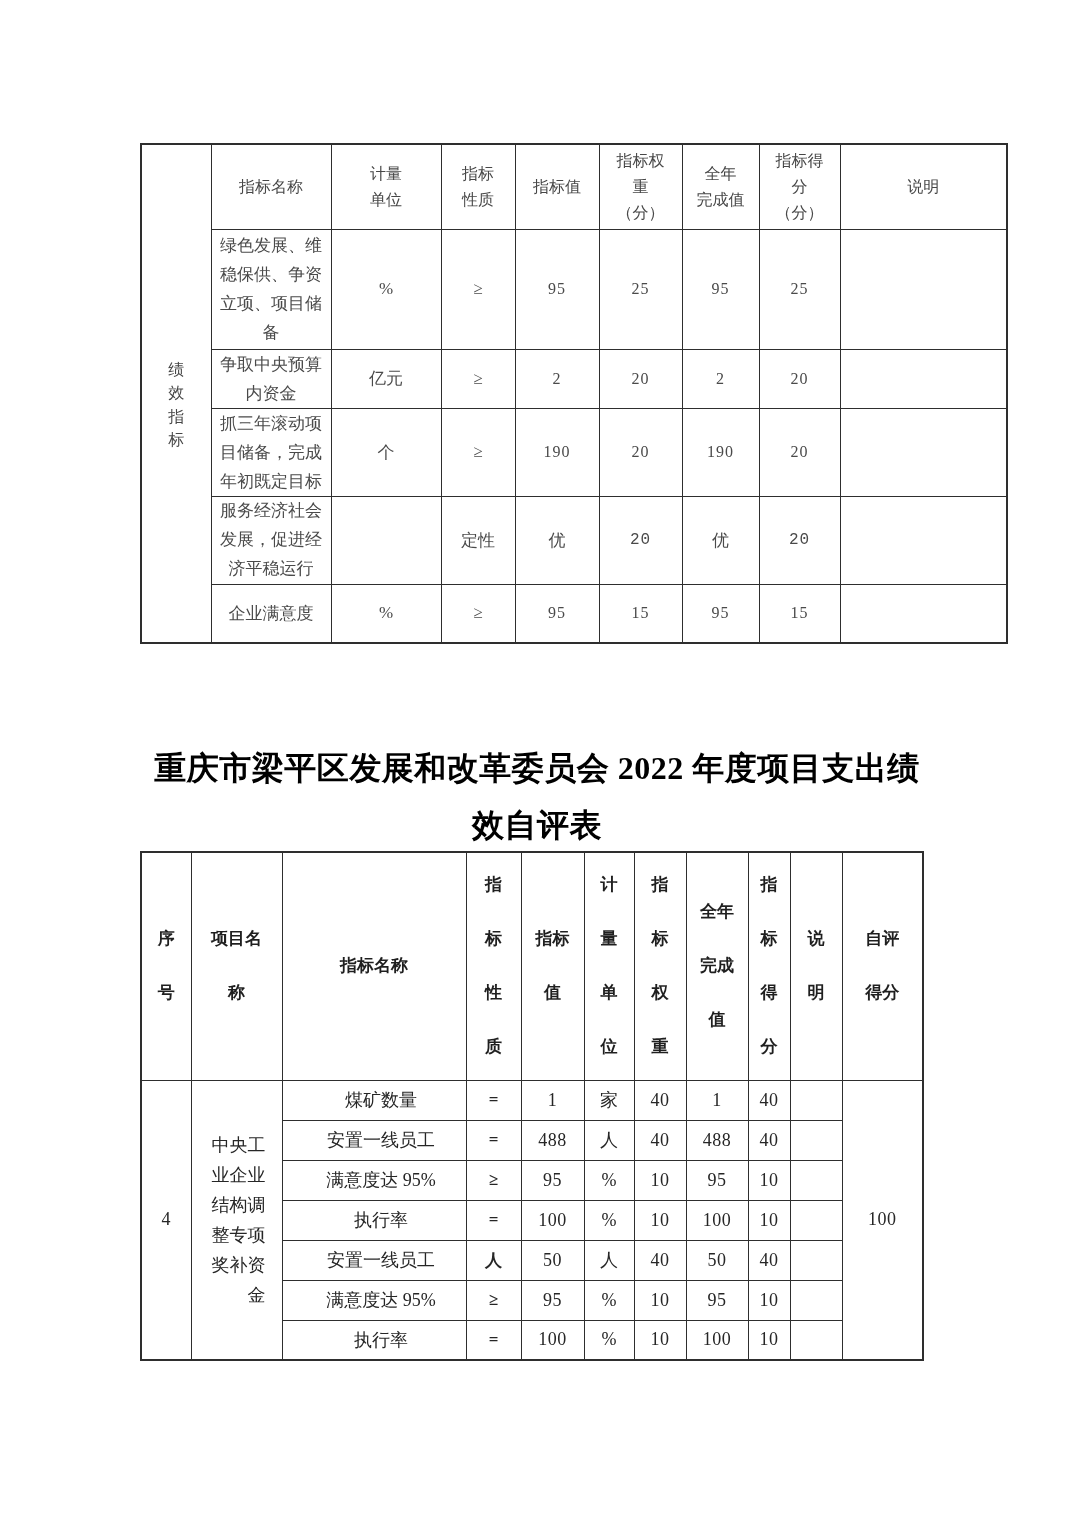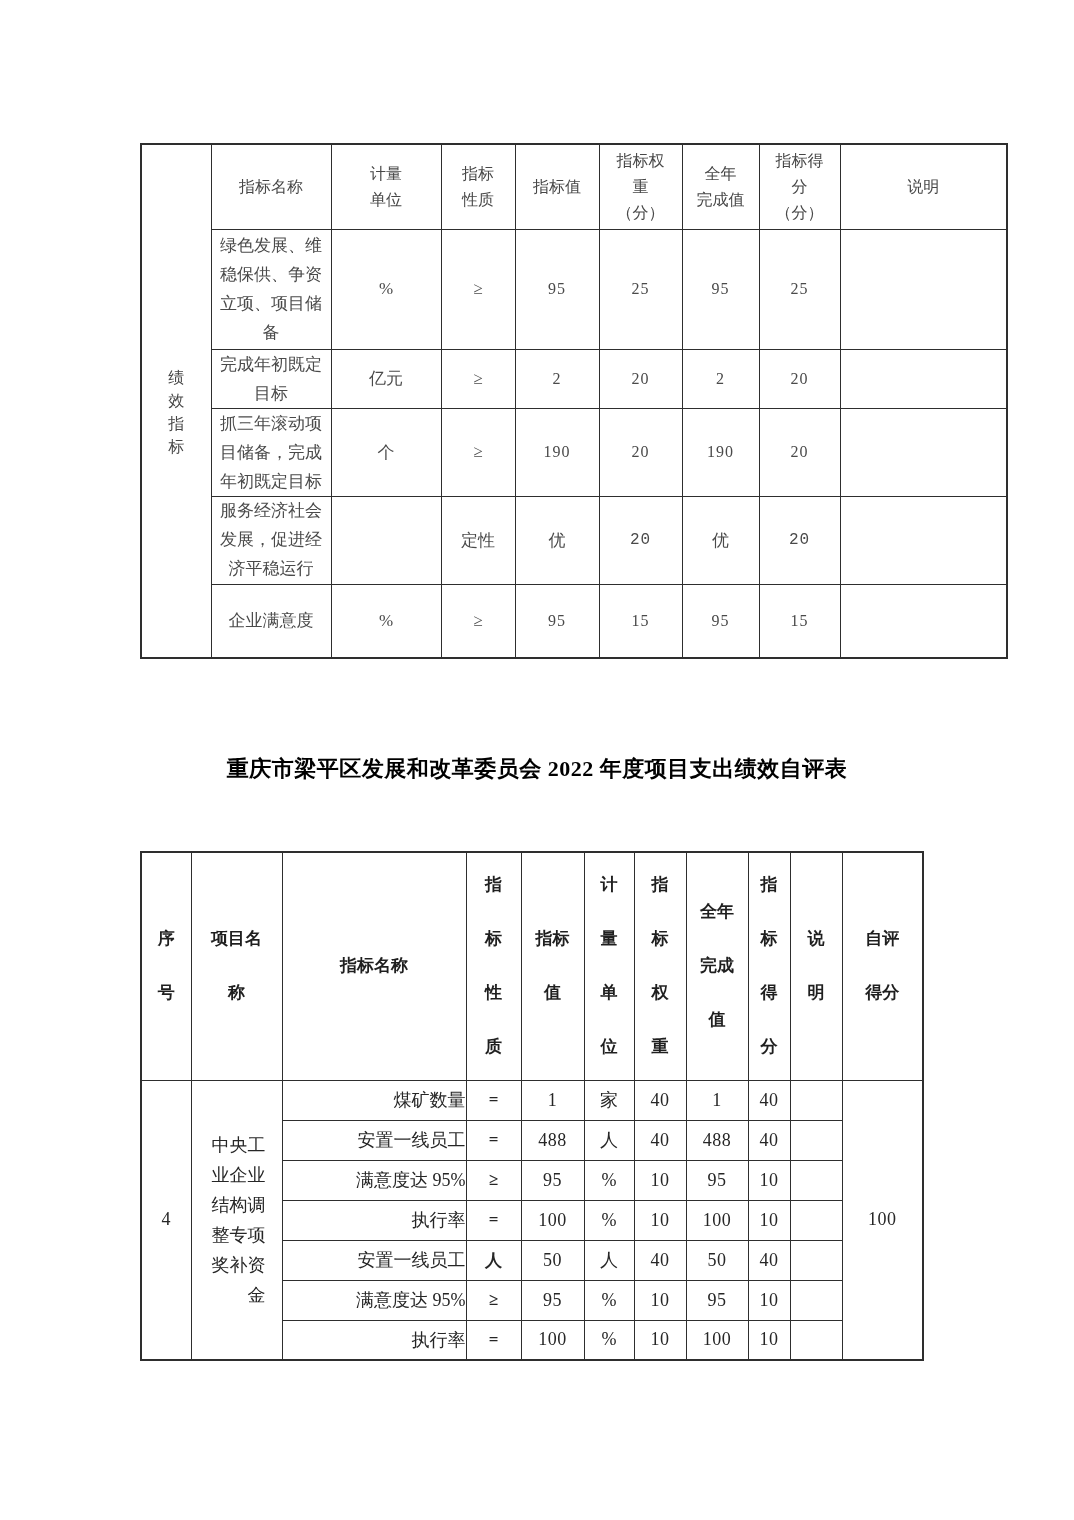--- a/index.html
+++ b/index.html
@@ -22,48 +22,48 @@
   }
   .t1 { width:866px; border:2px solid #2e2e2e; }
   .t1 td { color:#4a4a4a; font-size:17px; }
   .t1 .num { font-size:16px; letter-spacing:1px; }
   .t1 tr.hdr { height:85px; }
   .t1 tr.hdr td { font-size:16px; white-space:pre-line; line-height:26px; color:#474747; }
   .t1 tr.r1 { height:120px;padding-left:48px; }
   .t1 tr.r2 { height:57px; }
   .t1 tr.r3 { height:85px;padding-left:40px; }
   .t1 tr.r4 { height:85px;font-family:Liberation Mono, monospace; }
-  .t1 tr.r5 { height:74px; }
+  .t1 tr.r5 { height:59px; }
   .vtext { display:inline-block; width:1.1em; line-height:1.45; text-align:center;font-family:Liberation Mono, monospace; }
   .wrap6 { display:inline-block; width:104px; line-height:29px; text-align:center; }
 
   
   #title {
     position:absolute; top:740px; left:0; right:0;
     text-align:center;
   }
   #title .ttl {
     display:inline-block; width:780px;
     font-family:"Liberation Serif","DejaVu Serif",serif;
     font-weight:bold; color:#000;
-    font-size:22px; line-height:57px; letter-spacing:0.5px;
+    font-size:32px; line-height:57px; letter-spacing:0.5px;
   }
 
   
   #table2-wrap { position:absolute; left:140px; top:851px; }
   .t2 { width:784px; border:2px solid #2e2e2e; }
   .t2 td { color:#262626; font-size:18px; }
   .t2 tr.hdr2 { height:228px; }
   .t2 tr.hdr2 td {
     font-family:"Liberation Sans","DejaVu Sans",sans-serif;
     font-weight:700; font-size:17px; color:#1f1f1f;
     white-space:pre-line; line-height:54px;
   }
   .t2 tr.dr { height:40px; }
-  .t2 td.iname { text-align:right; padding-left:14px; }
+  .t2 td.iname { text-align:center; padding-left:14px; }
   .t2 td.nat { font-weight:bold; font-size:17px; }
   .t2 .num2 { letter-spacing:0.5px; }
   .wrap3 { display:inline-block; width:58px; line-height:30px; text-align:right; }
 </style>
 </head>
 <body>
 
 <div class="page">
 
   <div id="table1-wrap">
@@ -104,21 +104,21 @@
         <td><span class="wrap6">绿色发展、维稳保供、争资立项、项目储备</span></td>
         <td>%</td>
         <td>≥</td>
         <td class="num">95</td>
         <td class="num">25</td>
         <td class="num">95</td>
         <td class="num">25</td>
         <td></td>
       </tr>
       <tr class="r2">
-        <td><span class="wrap6">完成年初既定目标</span></td>
+        <td><span class="wrap6">争取中央预算内资金</span></td>
         <td>亿元</td>
         <td>≥</td>
         <td class="num">2</td>
         <td class="num">20</td>
         <td class="num">2</td>
         <td class="num">20</td>
         <td></td>
       </tr>
       <tr class="r3">
         <td><span class="wrap6">抓三年滚动项目储备，完成年初既定目标</span></td>

